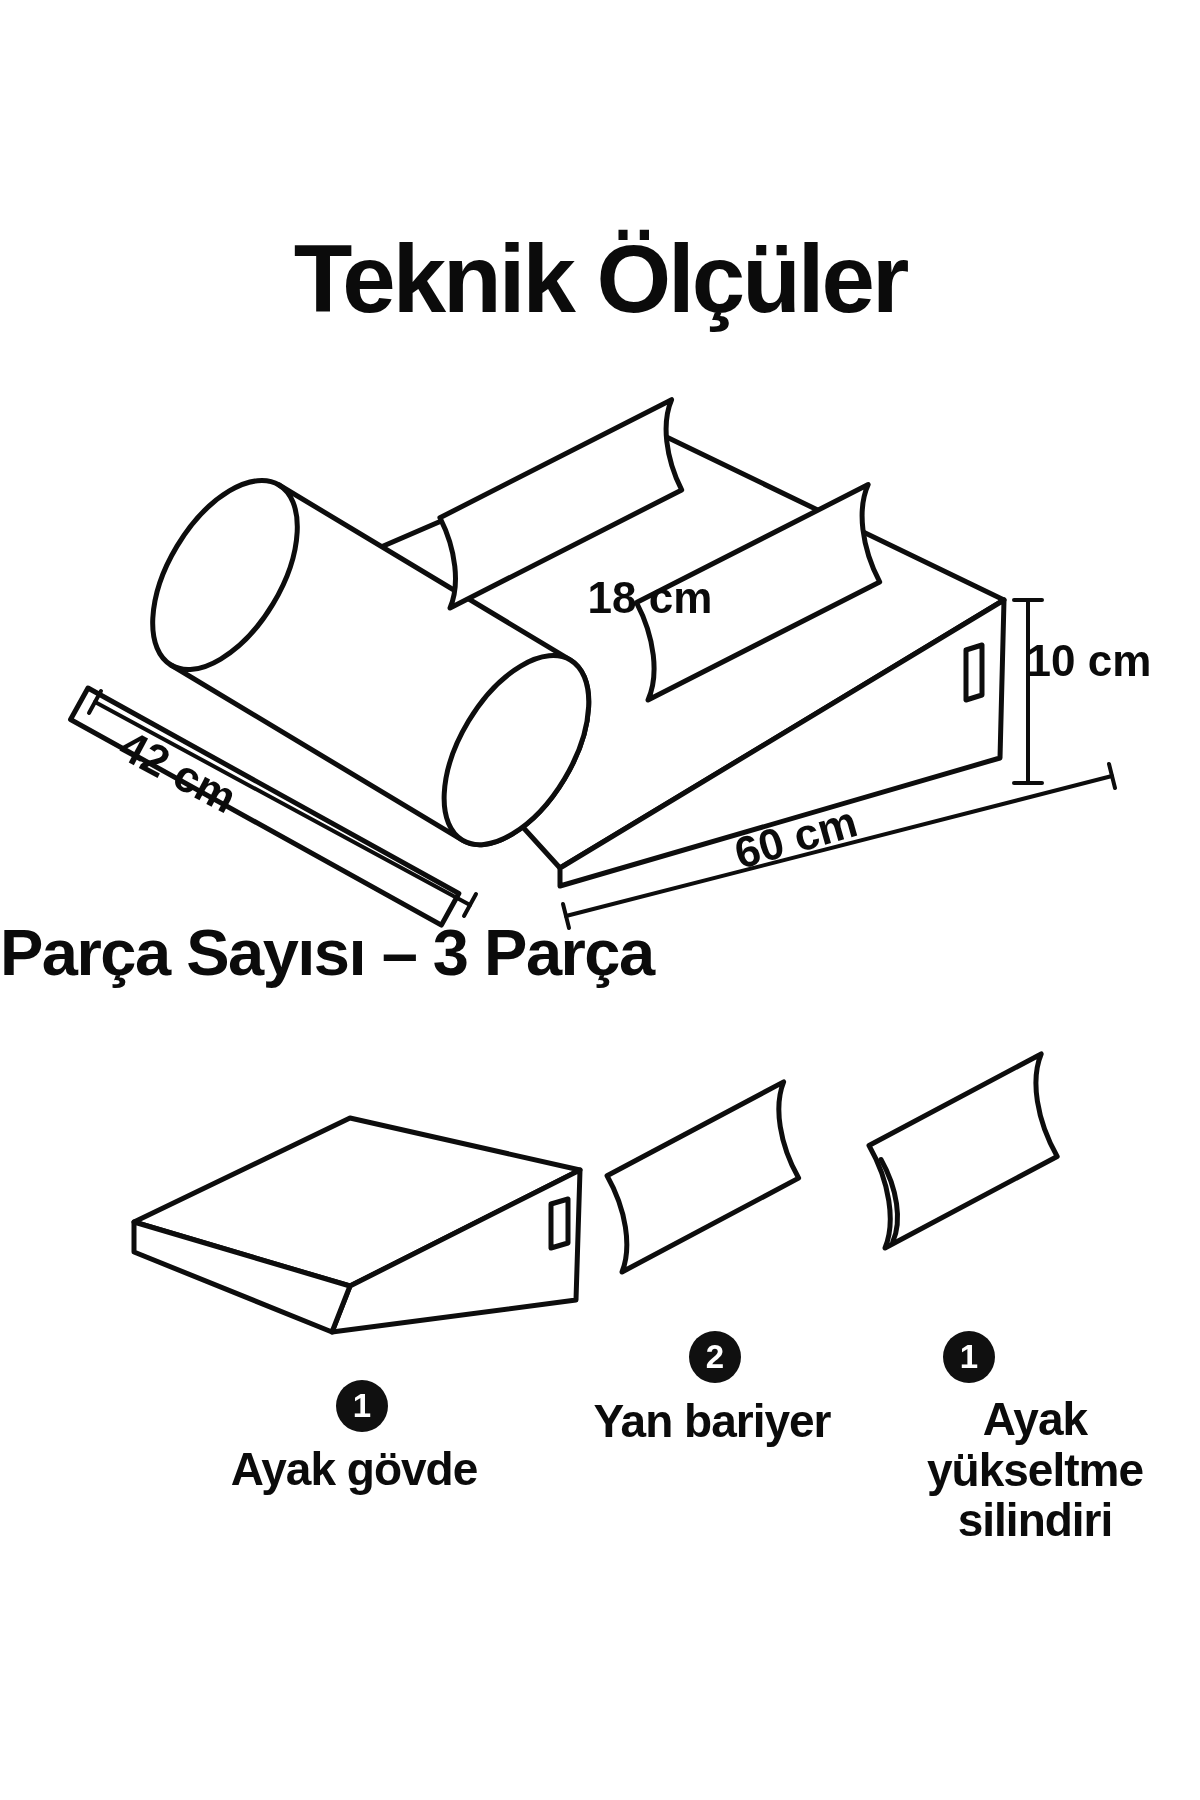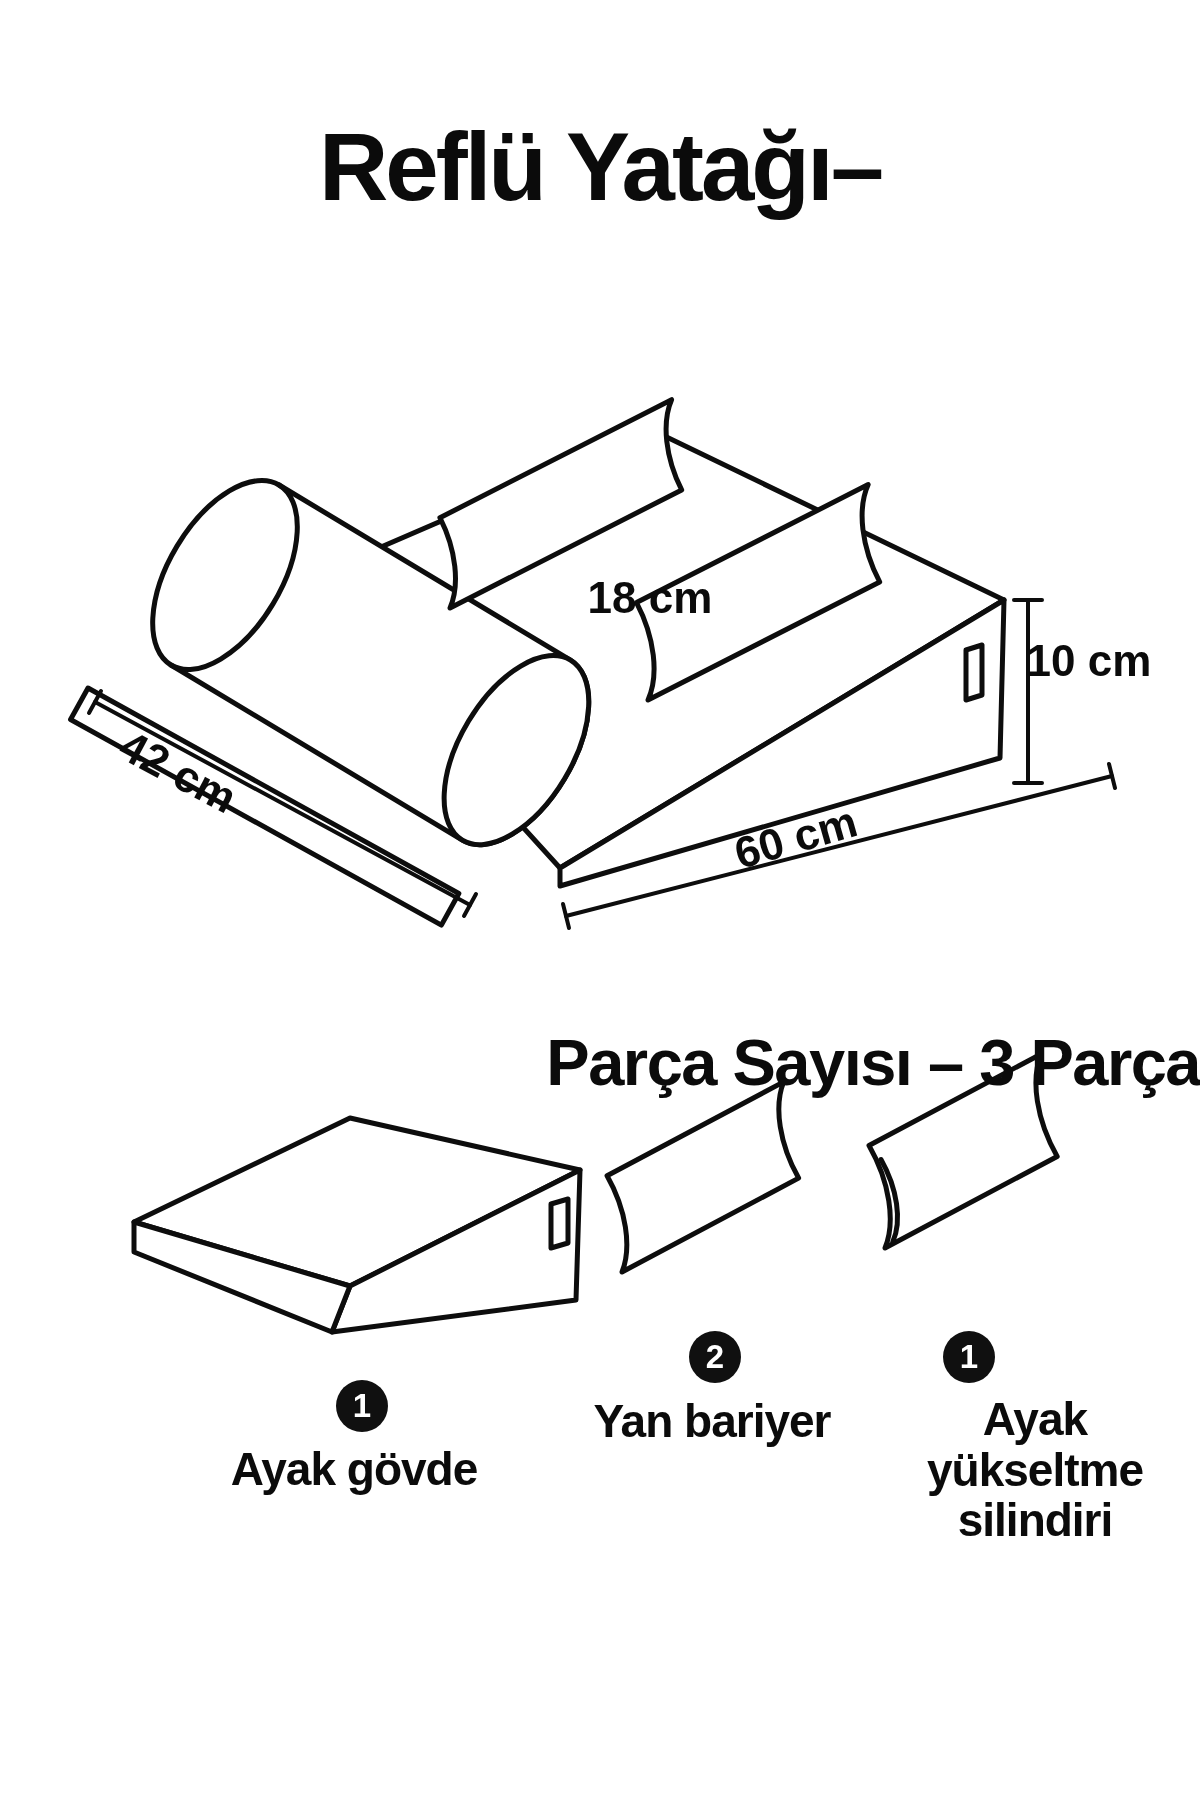--- a/index.html
+++ b/index.html
@@ -5,21 +5,21 @@
   html,body{margin:0;padding:0;background:#ffffff;}
   .canvas{
     position:relative;width:1200px;height:1800px;background:#ffffff;
     font-family:"Liberation Sans",sans-serif;color:#0b0b0b;overflow:hidden;
   }
   .title-line{
     position:absolute;left:0;width:1200px;text-align:center;
     font-size:96px;font-weight:700;letter-spacing:-3px;color:#0b0b0b;white-space:nowrap;
   }
   .section-heading{
-    position:absolute;left:0;top:1025px;width:1200px;text-align:right;
+    position:absolute;left:0;top:915px;width:1200px;text-align:left;
     font-size:65px;font-weight:700;letter-spacing:-1.5px;color:#0b0b0b;white-space:nowrap;
   }
   .art{position:absolute;left:0;top:0;width:1200px;height:1800px;}
   .art path,.art rect,.art ellipse,.art line{
     fill:#ffffff;stroke:#0d0d0d;stroke-width:5;stroke-linejoin:round;stroke-linecap:round;
   }
   .art .dim{fill:none;stroke-width:4;}
   .art text{
     font-family:"Liberation Sans",sans-serif;font-weight:700;font-size:44px;
     fill:#0b0b0b;stroke:none;
@@ -32,21 +32,21 @@
   .part-label{
     position:absolute;text-align:center;font-size:46px;font-weight:600;
     color:#0b0b0b;line-height:1.1;letter-spacing:-1px;
   }
 </style>
 </head>
 <body>
 
 <div class="canvas">
 
-  <div class="title-line" style="top:112px">Reflü Yatağı–</div>
+  <div class="title-line" style="top:224px">Teknik Ölçüler</div>
 
   <svg class="art" viewBox="0 0 1200 1800">
 
     <g>
 
       <g>
         <path d="M300,582 L652,430 L1004,600 L560,868 Z"></path>
         <path d="M1004,600 L1000,758 L560,886 L560,868 Z"></path>
         <path d="M966,650 L982,645 L982,695 L966,700 Z"></path>
       </g>

